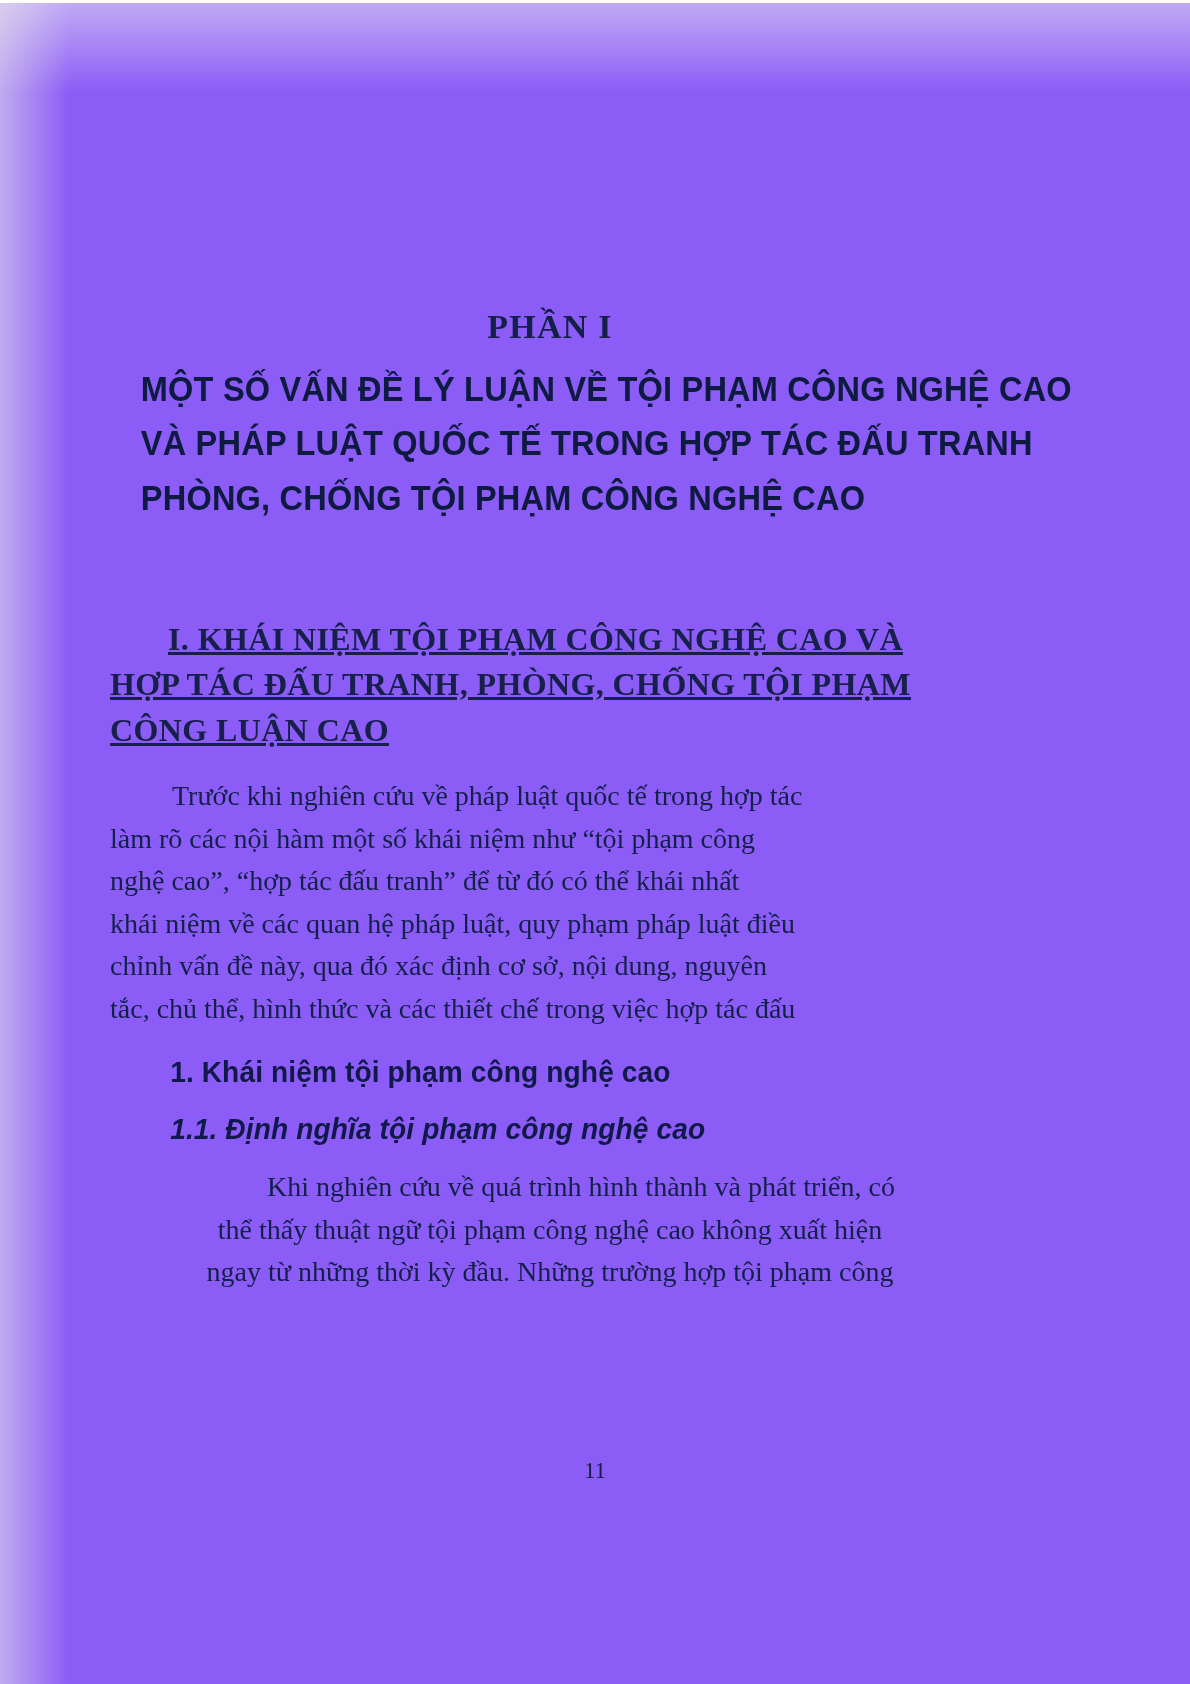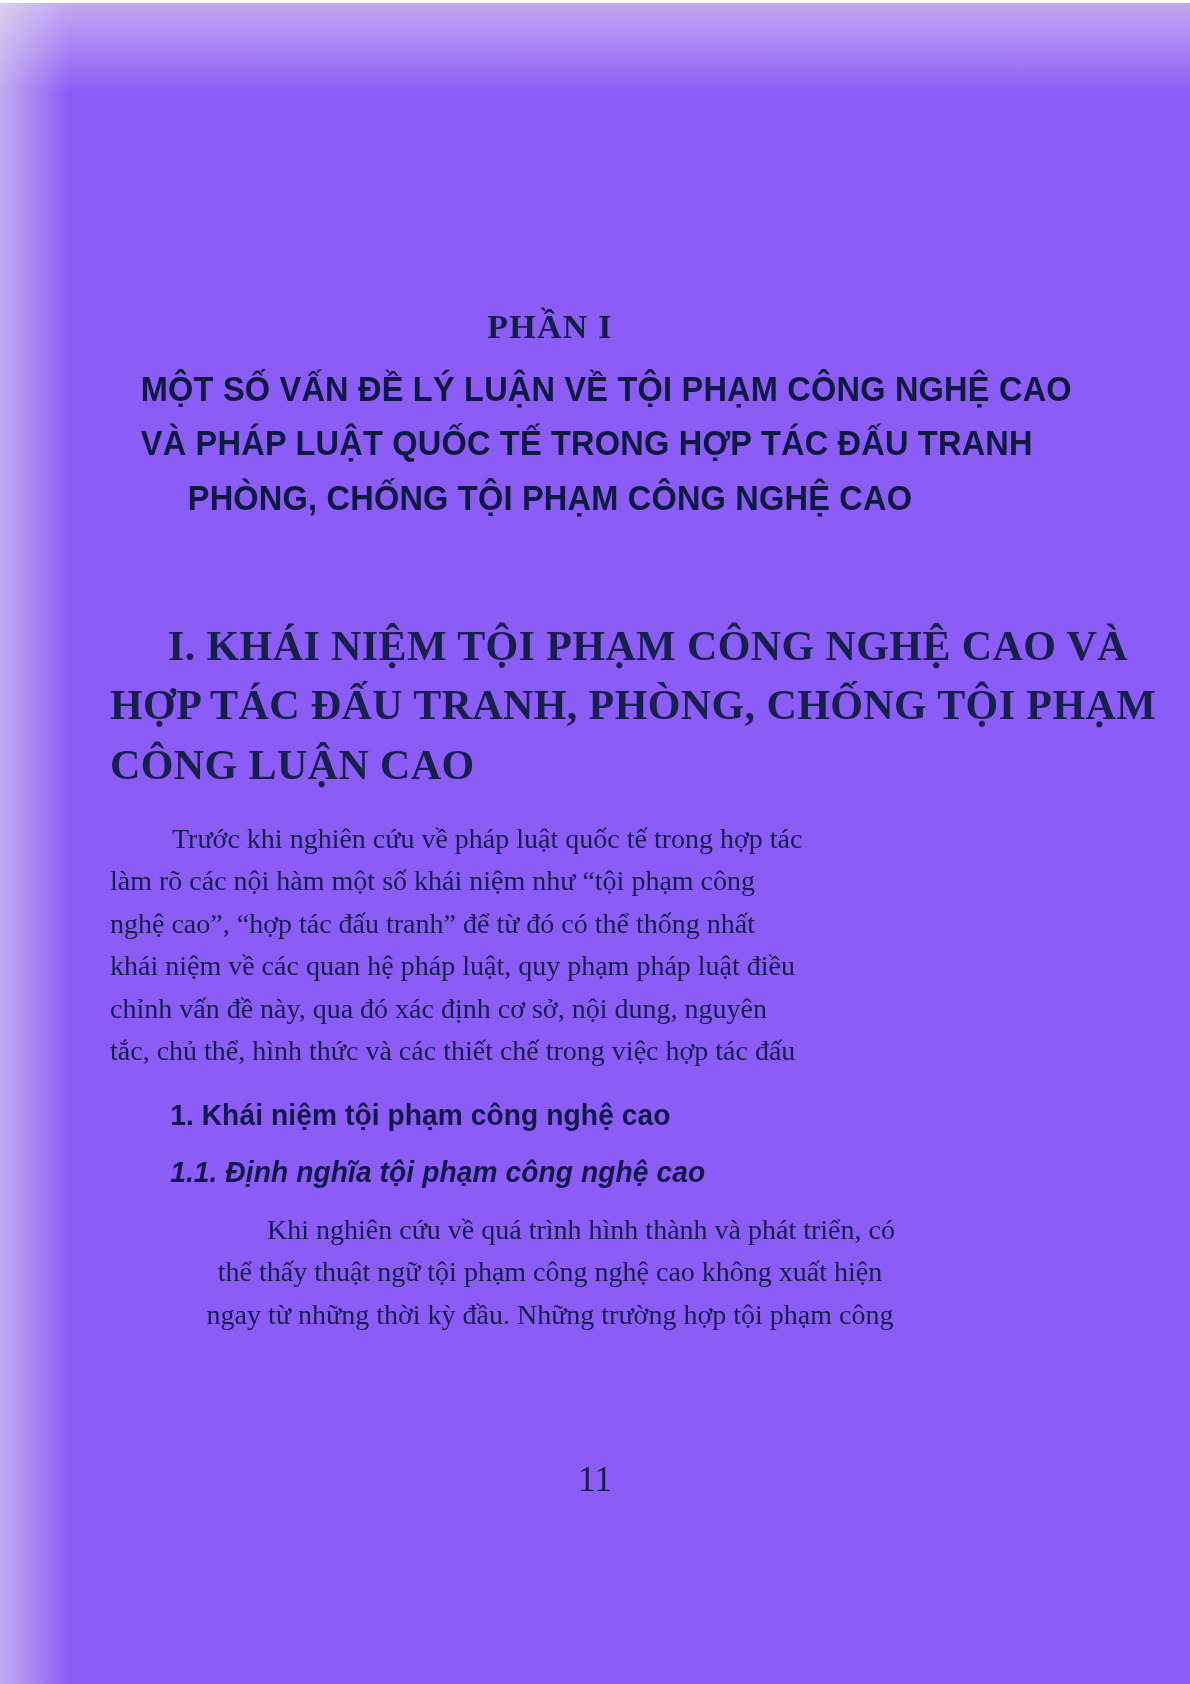--- a/index.html
+++ b/index.html
@@ -39,46 +39,47 @@
     margin-top: 305px;
     text-align: center;
     font-family: "Liberation Serif", "DejaVu Serif", serif;
     font-weight: bold;
     font-size: 34px;
     letter-spacing: 1.2px;
     color: #15204a;
   }
   .big-title {
     margin-top: 16px;
-    text-align: center;
+    text-align: left;
     font-family: "Liberation Sans Narrow", "Liberation Sans", "DejaVu Sans", sans-serif;
     font-weight: bold;
     color: #0e1a40;
   }
   .big-title .tline {
     display: block;
     font-size: 35px;
     line-height: 1.55;
     letter-spacing: 0.2px;
     transform: scaleX(0.93);
     transform-origin: center;
     white-space: nowrap;
   }
 
   
   .section-heading {
     margin-top: 92px;
     font-family: "Liberation Serif", "DejaVu Serif", serif;
     font-weight: bold;
-    font-size: 42px;
+    font-size: 32px;
     line-height: 1.42;
     color: #16204a;
     text-align: justify;
     text-align-last: left;
     letter-spacing: 0.4px;
+    text-decoration: underline;
   }
   .section-heading .hl {
     display: block;
     white-space: nowrap;
   }
   .section-heading .hl.indent {
     text-indent: 58px;
   }
 
   
@@ -126,21 +127,21 @@
     text-align: center;
   }
 
   
   .page-number {
     position: absolute;
     left: 0;
     right: 0;
     top: 1455px;
     text-align: center;
-    font-size: 36px;
+    font-size: 23px;
     color: #141f47;
     font-family: "Liberation Serif", "DejaVu Serif", serif;
   }
 </style>
 </head>
 <body>
 
 <div class="page">
   <div class="content">
 
@@ -154,21 +155,21 @@
 
     <div class="section-heading">
       <span class="hl indent">I. KHÁI NIỆM TỘI PHẠM CÔNG NGHỆ CAO VÀ</span>
       <span class="hl">HỢP TÁC ĐẤU TRANH, PHÒNG, CHỐNG TỘI PHẠM</span>
       <span class="hl">CÔNG LUẬN CAO</span>
     </div>
 
     <div class="para">
       <span class="pl indent">Trước khi nghiên cứu về pháp luật quốc tế trong hợp tác</span>
       <span class="pl">làm rõ các nội hàm một số khái niệm như “tội phạm công</span>
-      <span class="pl">nghệ cao”, “hợp tác đấu tranh” để từ đó có thể thống nhất</span>
+      <span class="pl">nghệ cao”, “hợp tác đấu tranh” để từ đó có thể khái nhất</span>
       <span class="pl">khái niệm về các quan hệ pháp luật, quy phạm pháp luật điều</span>
       <span class="pl">chỉnh vấn đề này, qua đó xác định cơ sở, nội dung, nguyên</span>
       <span class="pl">tắc, chủ thể, hình thức và các thiết chế trong việc hợp tác đấu</span>
     </div>
 
     <div class="sub-heading">1. Khái niệm tội phạm công nghệ cao</div>
 
     <div class="sub-sub-heading">1.1. Định nghĩa tội phạm công nghệ cao</div>
 
     <div class="para second">

